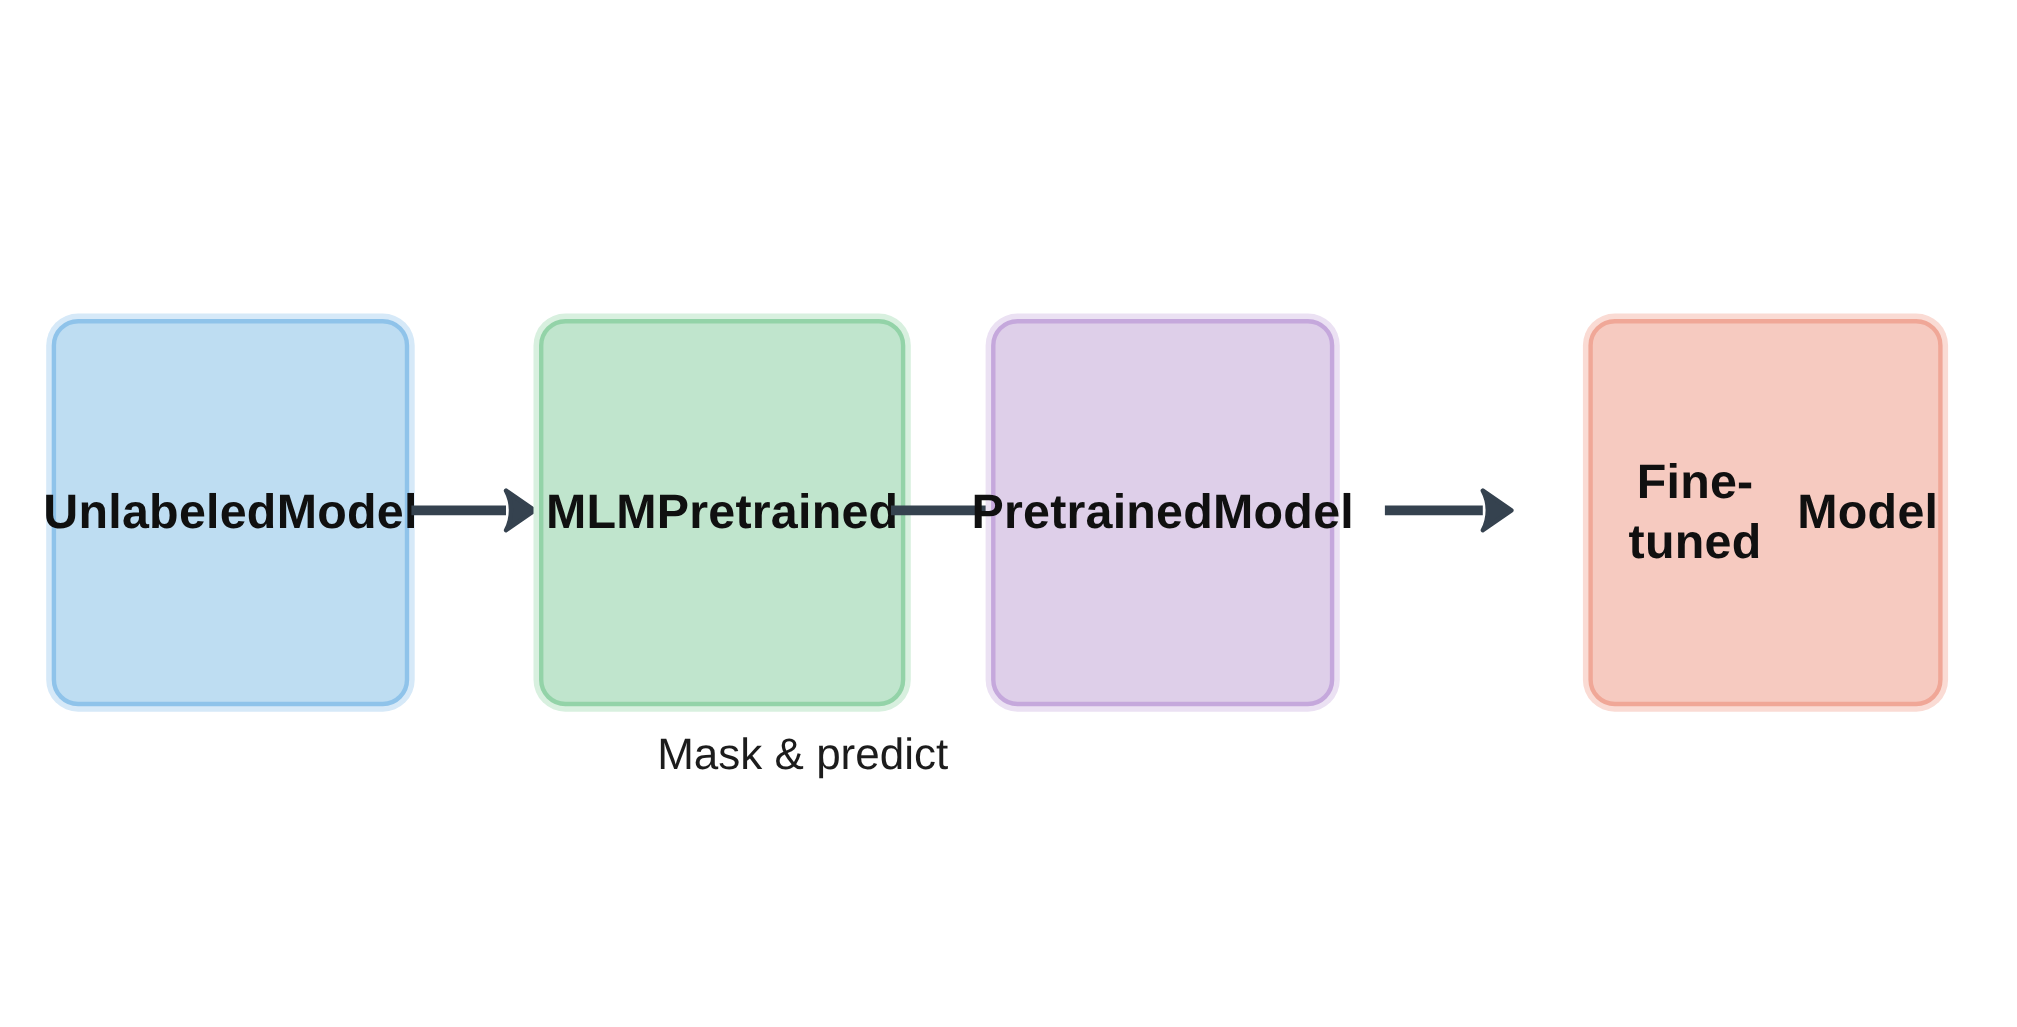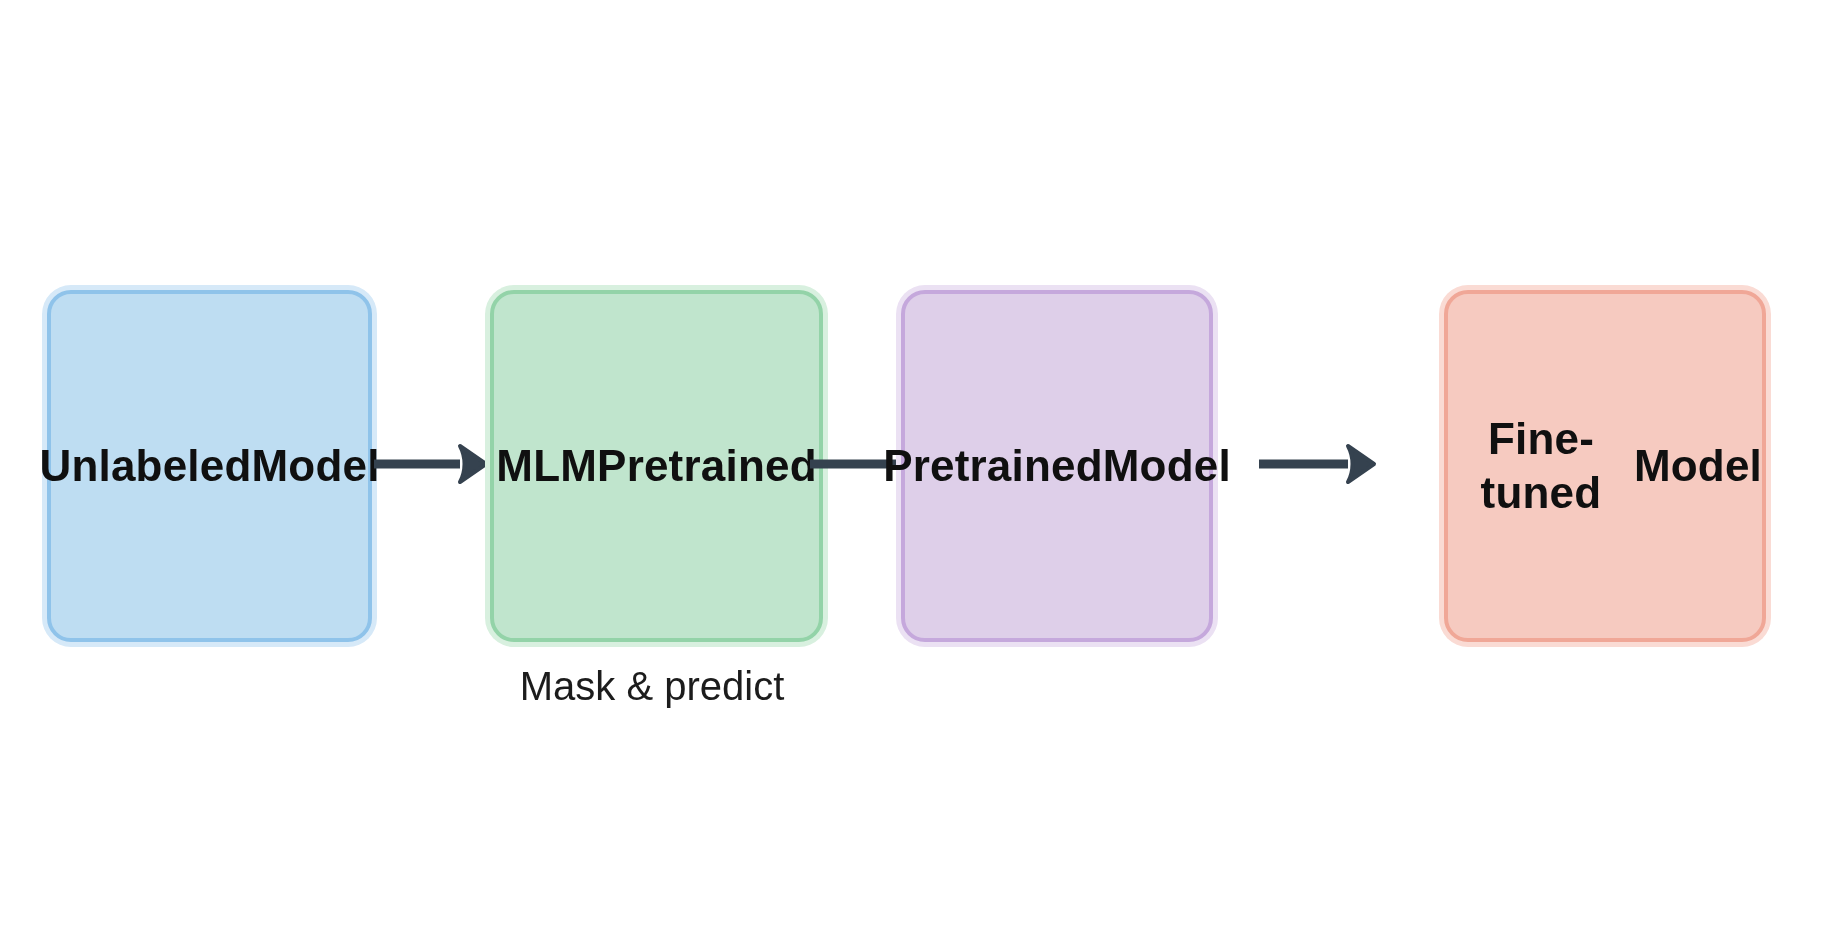--- a/index.html
+++ b/index.html
@@ -60,21 +60,21 @@
   .annotation {
     position: absolute;
     top: 660px;
     width: 420px;
     text-align: center;
     font-weight: 400;
     font-size: 40px;
     line-height: 52px;
     color: #1c1c1c;
   }
-  .annotation1 { left: 442px; }
+  .annotation1 { left: 442px; text-align: right; }
   .annotation2 { left: 1024px; }
 </style>
 </head>
 <body>
 
 <div class="canvas" style="--bg: #ffffff; --arrow: #35424F; --text: #101010;">
 
   <div class="node node1" style="--fill: #BEDDF2; --border: #8FC3EA; --halo: #D6E9F8;">
     <div class="node-label">
       <span>Unlabeled</span>

